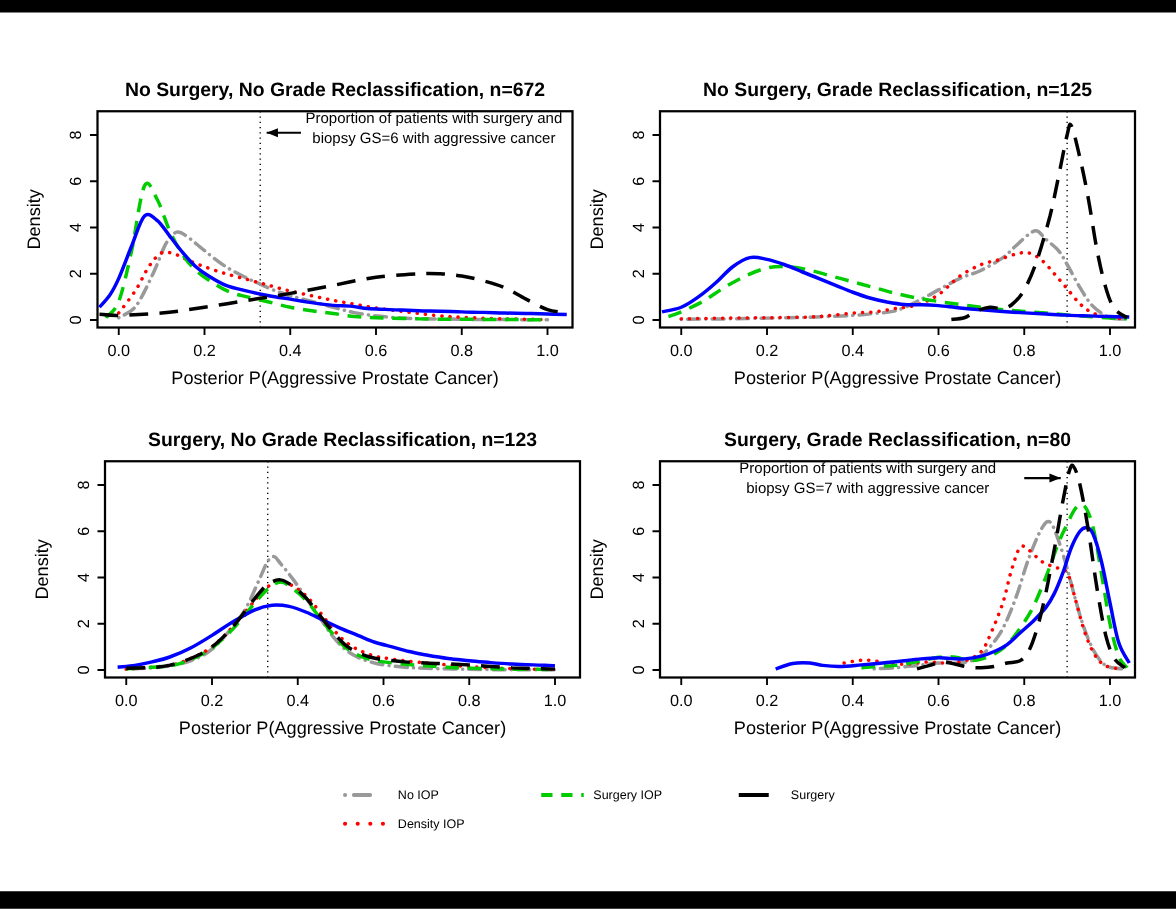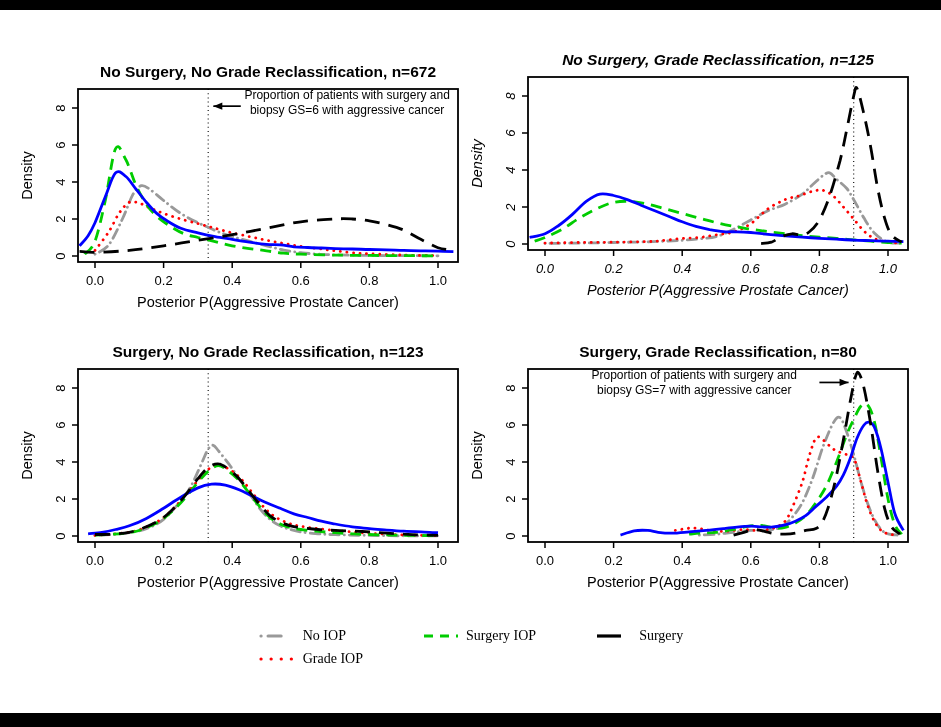--- a/index.html
+++ b/index.html
@@ -5,31 +5,31 @@
   html,body{margin:0;padding:0;}
   body{
     width:941px;height:727px;position:relative;background:#ffffff;overflow:hidden;
     font-family:"Liberation Sans", sans-serif;
   }
   .letterbox{position:absolute;left:0;width:941px;background:#000;}
   #bar-top{top:0;height:10px;}
   #bar-bottom{top:713px;height:14px;}
   .panel{position:absolute;width:470px;height:260px;margin-top:17px;}
   #panel-0{left:10px;top:42px;}
-  #panel-1{left:460px;top:30px;font-style:italic;}
-  #panel-2{left:10px;top:322px;text-decoration:underline;}
+  #panel-1{left:460px;top:42px;}
+  #panel-2{left:16px;top:322px;text-decoration:underline;}
   #panel-3{left:460px;top:322px;text-decoration:underline;}
   #legend{
     position:absolute;left:0;top:626px;width:941px;
     display:flex;justify-content:center;align-items:flex-start;gap:58px;
   }
   .legend-col{display:flex;flex-direction:column;gap:3px;}
   .legend-item{display:flex;align-items:center;height:20px;}
   .legend-item svg{display:block;}
-  .legend-label{margin-left:5px;font-size:14px;color:#000;white-space:nowrap;font-family:Liberation Serif, serif;}
+  .legend-label{margin-left:5px;font-size:10px;color:#000;white-space:nowrap;}
 </style>
 </head>
 <body>
 
 <div id="bar-top" class="letterbox"></div>
 <div id="bar-bottom" class="letterbox"></div>
 
 <div id="panel-0" class="panel"><svg width="470" height="260" viewBox="0 0 470 260">
       <defs>
         <clipPath id="clip-0">
@@ -208,21 +208,21 @@
       <div class="legend-item">
         <svg width="40" height="14">
           <line x1="3" y1="7" x2="37" y2="7" stroke="#999999" stroke-width="3.2" stroke-dasharray="0.1 7 13 60" stroke-linecap="round"></line>
         </svg>
         <span class="legend-label">No IOP</span>
       </div>
       <div class="legend-item">
         <svg width="40" height="14">
           <line x1="3" y1="7" x2="37" y2="7" stroke="#ff0000" stroke-width="3.2" stroke-dasharray="0.1 10" stroke-linecap="round"></line>
         </svg>
-        <span class="legend-label">Grade IOP</span>
+        <span class="legend-label">Density IOP</span>
       </div>
     </div>
     <div class="legend-col">
       <div class="legend-item">
         <svg width="40" height="14">
           <line x1="3" y1="7" x2="37" y2="7" stroke="#00cc00" stroke-width="3.2" stroke-dasharray="9 7"></line>
         </svg>
         <span class="legend-label">Surgery IOP</span>
       </div>
     </div>

